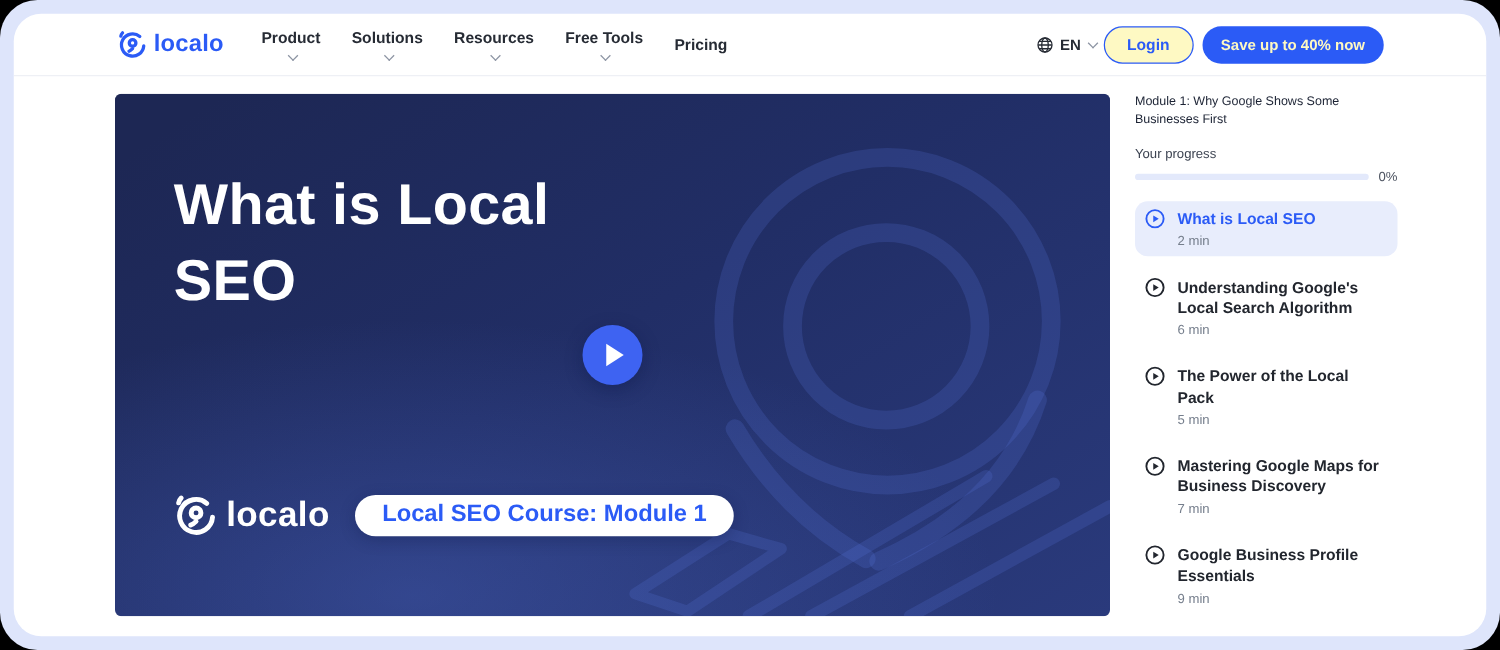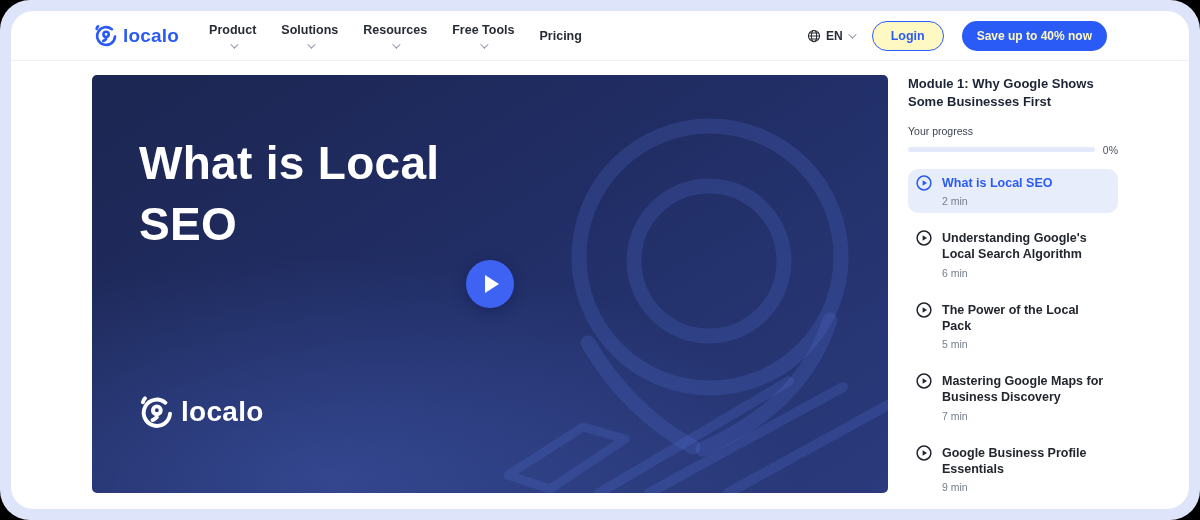--- a/index.html
+++ b/index.html
@@ -13,21 +13,21 @@
   
   .navbar { height:50px; display:flex; align-items:center; padding:0 82px 0 83px;
             border-bottom:1px solid #eef0f5; }
   .logo { display:flex; align-items:center; gap:6px; cursor:pointer; }
   .logo-text { font-size:19px; font-weight:700; color:var(--brand); letter-spacing:.2px; }
   .nav-links { display:flex; align-items:center; gap:25px; margin-left:30px; }
   .nav-link { display:flex; align-items:center; gap:6px; font-size:12.5px; font-weight:700;
               color:#262b34; cursor:pointer; white-space:nowrap;flex-direction:column; }
   .chevron { width:6px; height:6px; border-right:1.6px solid #8b93a2; border-bottom:1.6px solid #8b93a2;
              transform:rotate(45deg) translateY(-2px); display:inline-block; }
-  .nav-right { margin-left:auto; display:flex; gap:18px; }
+  .nav-right { margin-left:auto; display:flex; gap:7px; }
   .lang { display:flex; align-items:center; gap:5px; font-size:12px; font-weight:700;
           color:#262b34; cursor:pointer; }
   .btn-login { border:1.5px solid var(--brand); color:var(--brand); background:#fef9c3;
                border-radius:17px; padding:7px 18px; font-size:12.5px; font-weight:700; cursor:pointer; }
   .btn-cta { background:var(--brand); color:#fef9c3; border:none; border-radius:17px;
              padding:8px 15px; font-size:12px; font-weight:700; cursor:pointer; white-space:nowrap; }
 
   
   .main { display:flex; padding:14px 0 0 81px; gap:20px; }
 
@@ -47,21 +47,21 @@
   .video-footer { position:absolute; left:47px; bottom:64px; display:flex; align-items:center; gap:20px; }
   .video-logo { display:flex; align-items:center; gap:8px; }
   .video-logo-text { font-size:28px; font-weight:700; color:#fff; letter-spacing:.3px; }
   .badge { background:#fff; color:var(--brand); border-radius:17px; height:33px;
            display:flex; align-items:center; padding:0 22px; font-size:19px; font-weight:600;
            box-shadow:0 3px 12px rgba(12,22,70,.30); white-space:nowrap; }
   .watermark { position:absolute; right:0; top:0; pointer-events:none; }
 
   
   .sidebar { width:210px; flex:0 0 auto; }
-  .module-title { font-size:13px; font-weight:700; color:#1c2334; line-height:1.38; }
+  .module-title { font-size:10px; font-weight:400; color:#1c2334; line-height:1.38; }
   .progress-label { margin-top:14px; font-size:10.5px; color:#3d4452; }
   .progress-row { margin-top:7px; display:flex; align-items:center; gap:8px; }
   .progress-track { flex:1; height:5px; border-radius:3px; background:#e3e9fb; overflow:hidden; }
   .progress-fill { height:100%; background:var(--brand); width:0%; border-radius:3px; }
   .progress-value { font-size:10.5px; color:#4c London5360; color:#4c5360; }
   .lessons { margin-top:13px; display:flex; flex-direction:column; gap:11px; }
   .lesson { display:flex; gap:10px; padding:6px 8px; border-radius:10px; cursor:pointer;
             align-items:flex-start; color:#22262e; }
   .lesson.active { background:#e8edfc; color:var(--brand); }
   .lesson-icon { flex:0 0 16px; width:16px; height:16px; margin-top:0; }
@@ -154,20 +154,21 @@
             <svg width="34" height="34" viewBox="0 0 40 40">
               <g fill="none" stroke="#ffffff" stroke-width="4.6" stroke-linecap="round">
                 <path d="M31 9 A15.5 15.5 0 1 0 36.5 22"></path>
                 <circle cx="21" cy="18" r="4.6"></circle>
                 <path d="M21 26 q -2.5 2.5 -5 3.5"></path>
                 <path d="M7 4 q -2 2 -2.4 4.6"></path>
               </g>
             </svg>
             <span class="video-logo-text">localo</span>
           </div>
+          <div class="badge">Local SEO Course: Module 1</div>
         </div>
       </div>
 
       <aside class="sidebar">
         <h2 class="module-title">Module 1: Why Google Shows Some Businesses First</h2>
         <div class="progress-label">Your progress</div>
         <div class="progress-row">
           <div class="progress-track">
             <div class="progress-fill" id="progress-fill" style="width: 0%;"></div>
           </div>

